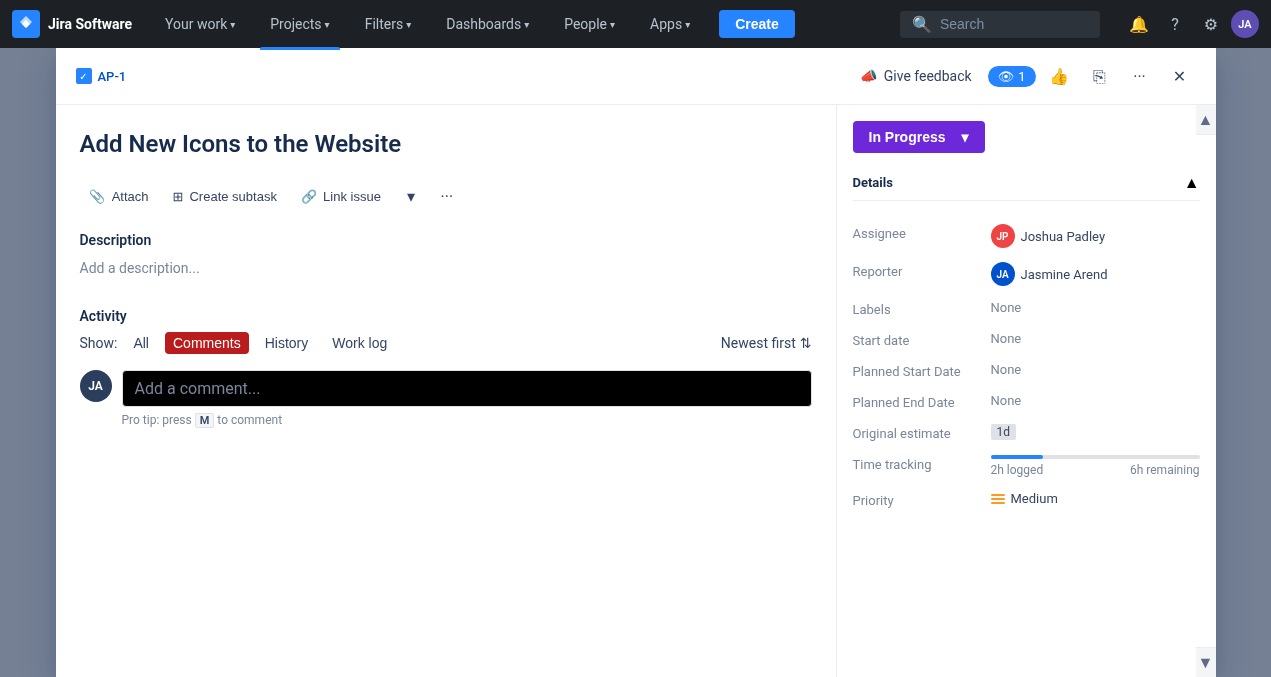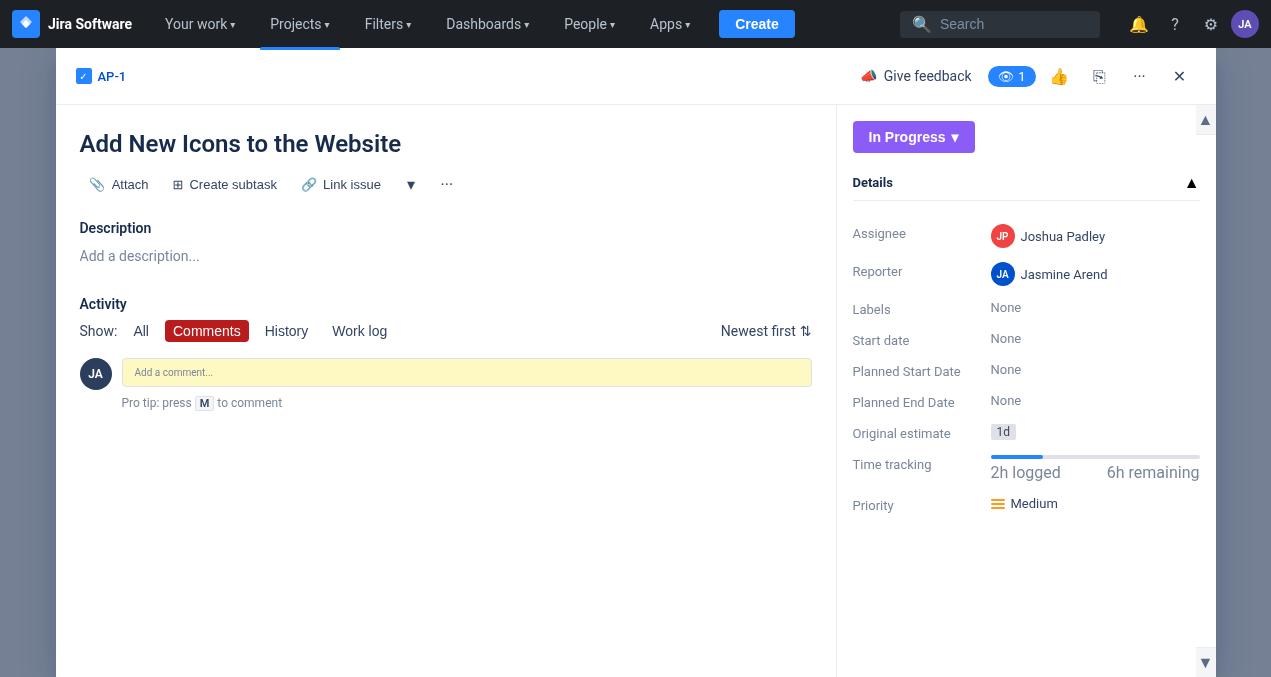--- a/index.html
+++ b/index.html
@@ -183,21 +183,21 @@
     
     .left-panel {
       flex: 1;
       padding: 24px 24px;
       overflow-y: auto;
     }
     .issue-title {
       font-size: 24px;
       font-weight: 600;
       color: #172b4d;
-      margin-bottom: 8px;
+      margin-bottom: 20px;
       line-height: 1.3;
     }
     .toolbar {
       display: flex;
       align-items: center;
       gap: 4px;
       margin-bottom: 20px;
     }
     .toolbar-btn {
       display: flex; align-items: center; gap: 6px;
@@ -266,24 +266,24 @@
       background: #2c3e5d;
       display: flex; align-items: center; justify-content: center;
       color: #fff; font-size: 12px; font-weight: 600;
       flex-shrink: 0;
     }
     .comment-input {
       flex: 1;
       border: 1px solid #dfe1e6;
       border-radius: 4px;
       padding: 8px 12px;
-      font-size: 10px;
+      font-size: 16px;
       color: #7a869a;
       cursor: text;
-      background: #fef9c3;
+      background: #000000;
     }
     .pro-tip {
       font-size: 12px;
       color: #7a869a;
       margin-top: 6px;
       margin-left: 42px;
     }
     .pro-tip .key {
       display: inline-block;
       background: #f4f5f7;
@@ -300,29 +300,29 @@
       width: 380px;
       border-left: 1px solid #ebecf0;
       overflow-y: auto;
       flex-shrink: 0;
       position: relative;
     }
     .status-bar {
       padding: 16px 16px 12px;
     }
     .status-btn {
-      background: #8b5cf6;
+      background: #6d28d9;
       color: #fff;
       font-size: 14px;
       font-weight: 600;
       padding: 8px 16px;
       border-radius: 4px;
       cursor: pointer;
       border: none;
-      display: flex; align-items: center; gap: 6px; justify-content: flex-end;
+      display: flex; align-items: center; gap: 16px; justify-content: flex-end;
     }
     .details-section {
       padding: 0 16px 16px;
     }
     .details-header {
       display: flex; align-items: center; justify-content: space-between;
       padding: 8px 0;
       border-bottom: 1px solid #ebecf0;
       margin-bottom: 16px;
       cursor: pointer;
@@ -382,21 +382,21 @@
       margin-bottom: 4px;
     }
     .time-bar-fill {
       height: 4px;
       background: #2684ff;
       border-radius: 2px;
       width: 25%;
     }
     .time-labels {
       display: flex; justify-content: space-between;
-      font-size: 16px; color: #7a869a;
+      font-size: 12px; color: #7a869a;
     }
     .priority-lines {
       display: flex; flex-direction: column; gap: 2px;
     }
     .priority-line {
       height: 2px; width: 14px; background: #ff991f; border-radius: 1px;
     }
 
     
     .right-panel::-webkit-scrollbar { width: 8px; }

